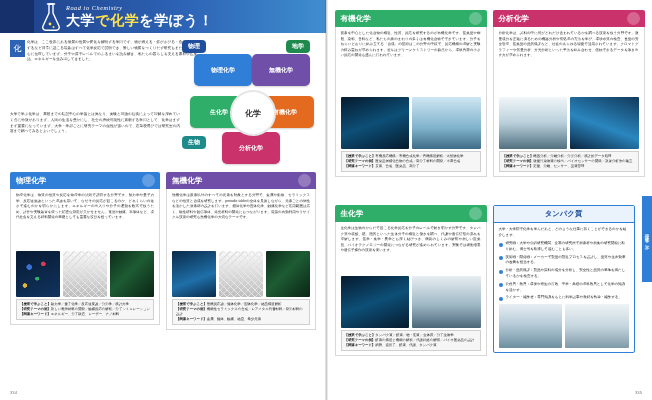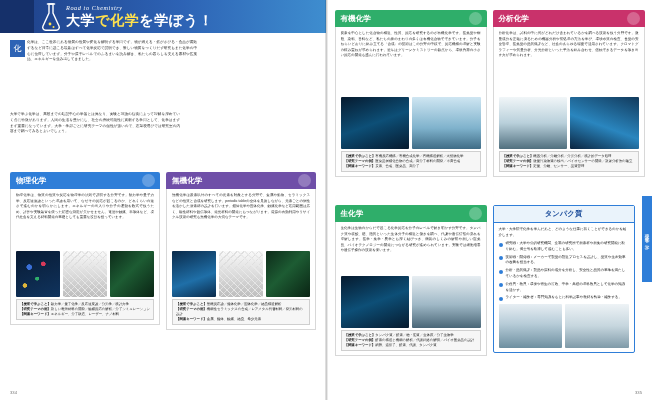--- a/index.html
+++ b/index.html
@@ -90,20 +90,33 @@
         <circle cx="13.5" cy="25" r="1" fill="#ffe14d"></circle>
       </svg>
       <div class="road">Road to Chemistry</div>
       <div class="ttl"><span>大学</span><span class="em">で化学</span><span>を学ぼう！</span></div>
     </div>
 
     <div class="badge-chem">化</div>
     <div class="intro-txt" style="padding-left:17px;">化学は、ここ世界にある物質の性質や変化を解明する学問です。物が燃える・鉄がさびる・食品が腐敗するなど日常に起こる現象はすべて化学反応で説明でき、新しい物質をつくりだす研究もまた化学の中心に位置しています。分子や原子レベルでのふるまいを読み解き、私たちの暮らしを支える素材や医薬品、エネルギーを生み出してきました。</div>
     <div class="intro-txt second">大学で学ぶ化学は、高校までの暗記中心の学習とは異なり、実験と理論の往復によって理解を深めていく点に特徴があります。人間の生活を豊かにし、社会の持続可能性に貢献する学問として、化学はますます重要になっています。大学・学部ごとに研究テーマの個性が強いので、志望校選びでは研究室の内容まで調べてみるとよいでしょう。</div>
 
+    <div class="wheel">
+      <div class="tag t-butsuri">物理</div>
+      <div class="tag t-chigaku">地学</div>
+      <div class="tag t-seibutsu">生物</div>
+      <div class="seg s-buturi">物理化学</div>
+      <div class="seg s-muki">無機化学</div>
+      <div class="seg s-seikagaku">生化学</div>
+      <div class="seg s-yuki">有機化学</div>
+      <div class="seg s-bunseki">分析化学</div>
+      <div class="center-circle">
+          <span>化学</span>
+        </div>
+    </div>
 
     <div class="sec" style="left:10px;top:172px;width:150px;">
       <div class="sec-head" style="background:#2f7ed8;">
         <span>物理化学</span>
         <span class="ic"></span>
       </div>
       <div class="sec-body">
         <div class="body-txt" style="height:54px;overflow:hidden;">物理化学は、物質の性質や反応を物理学の法則で説明する分野です。熱力学や量子力学、反応速度論といった理論を用いて、なぜその反応が起こるのか、どれくらいの速さで進むのかを明らかにします。エネルギーの出入りや分子の運動を数式で扱うため、計算や実験装置を使った精密な測定が欠かせません。電池や触媒、半導体など、現代社会を支える材料開発の基礎としても重要な役割を担っています。</div>
         <div class="imgrow">
           <div class="ph p-molecule"></div>

